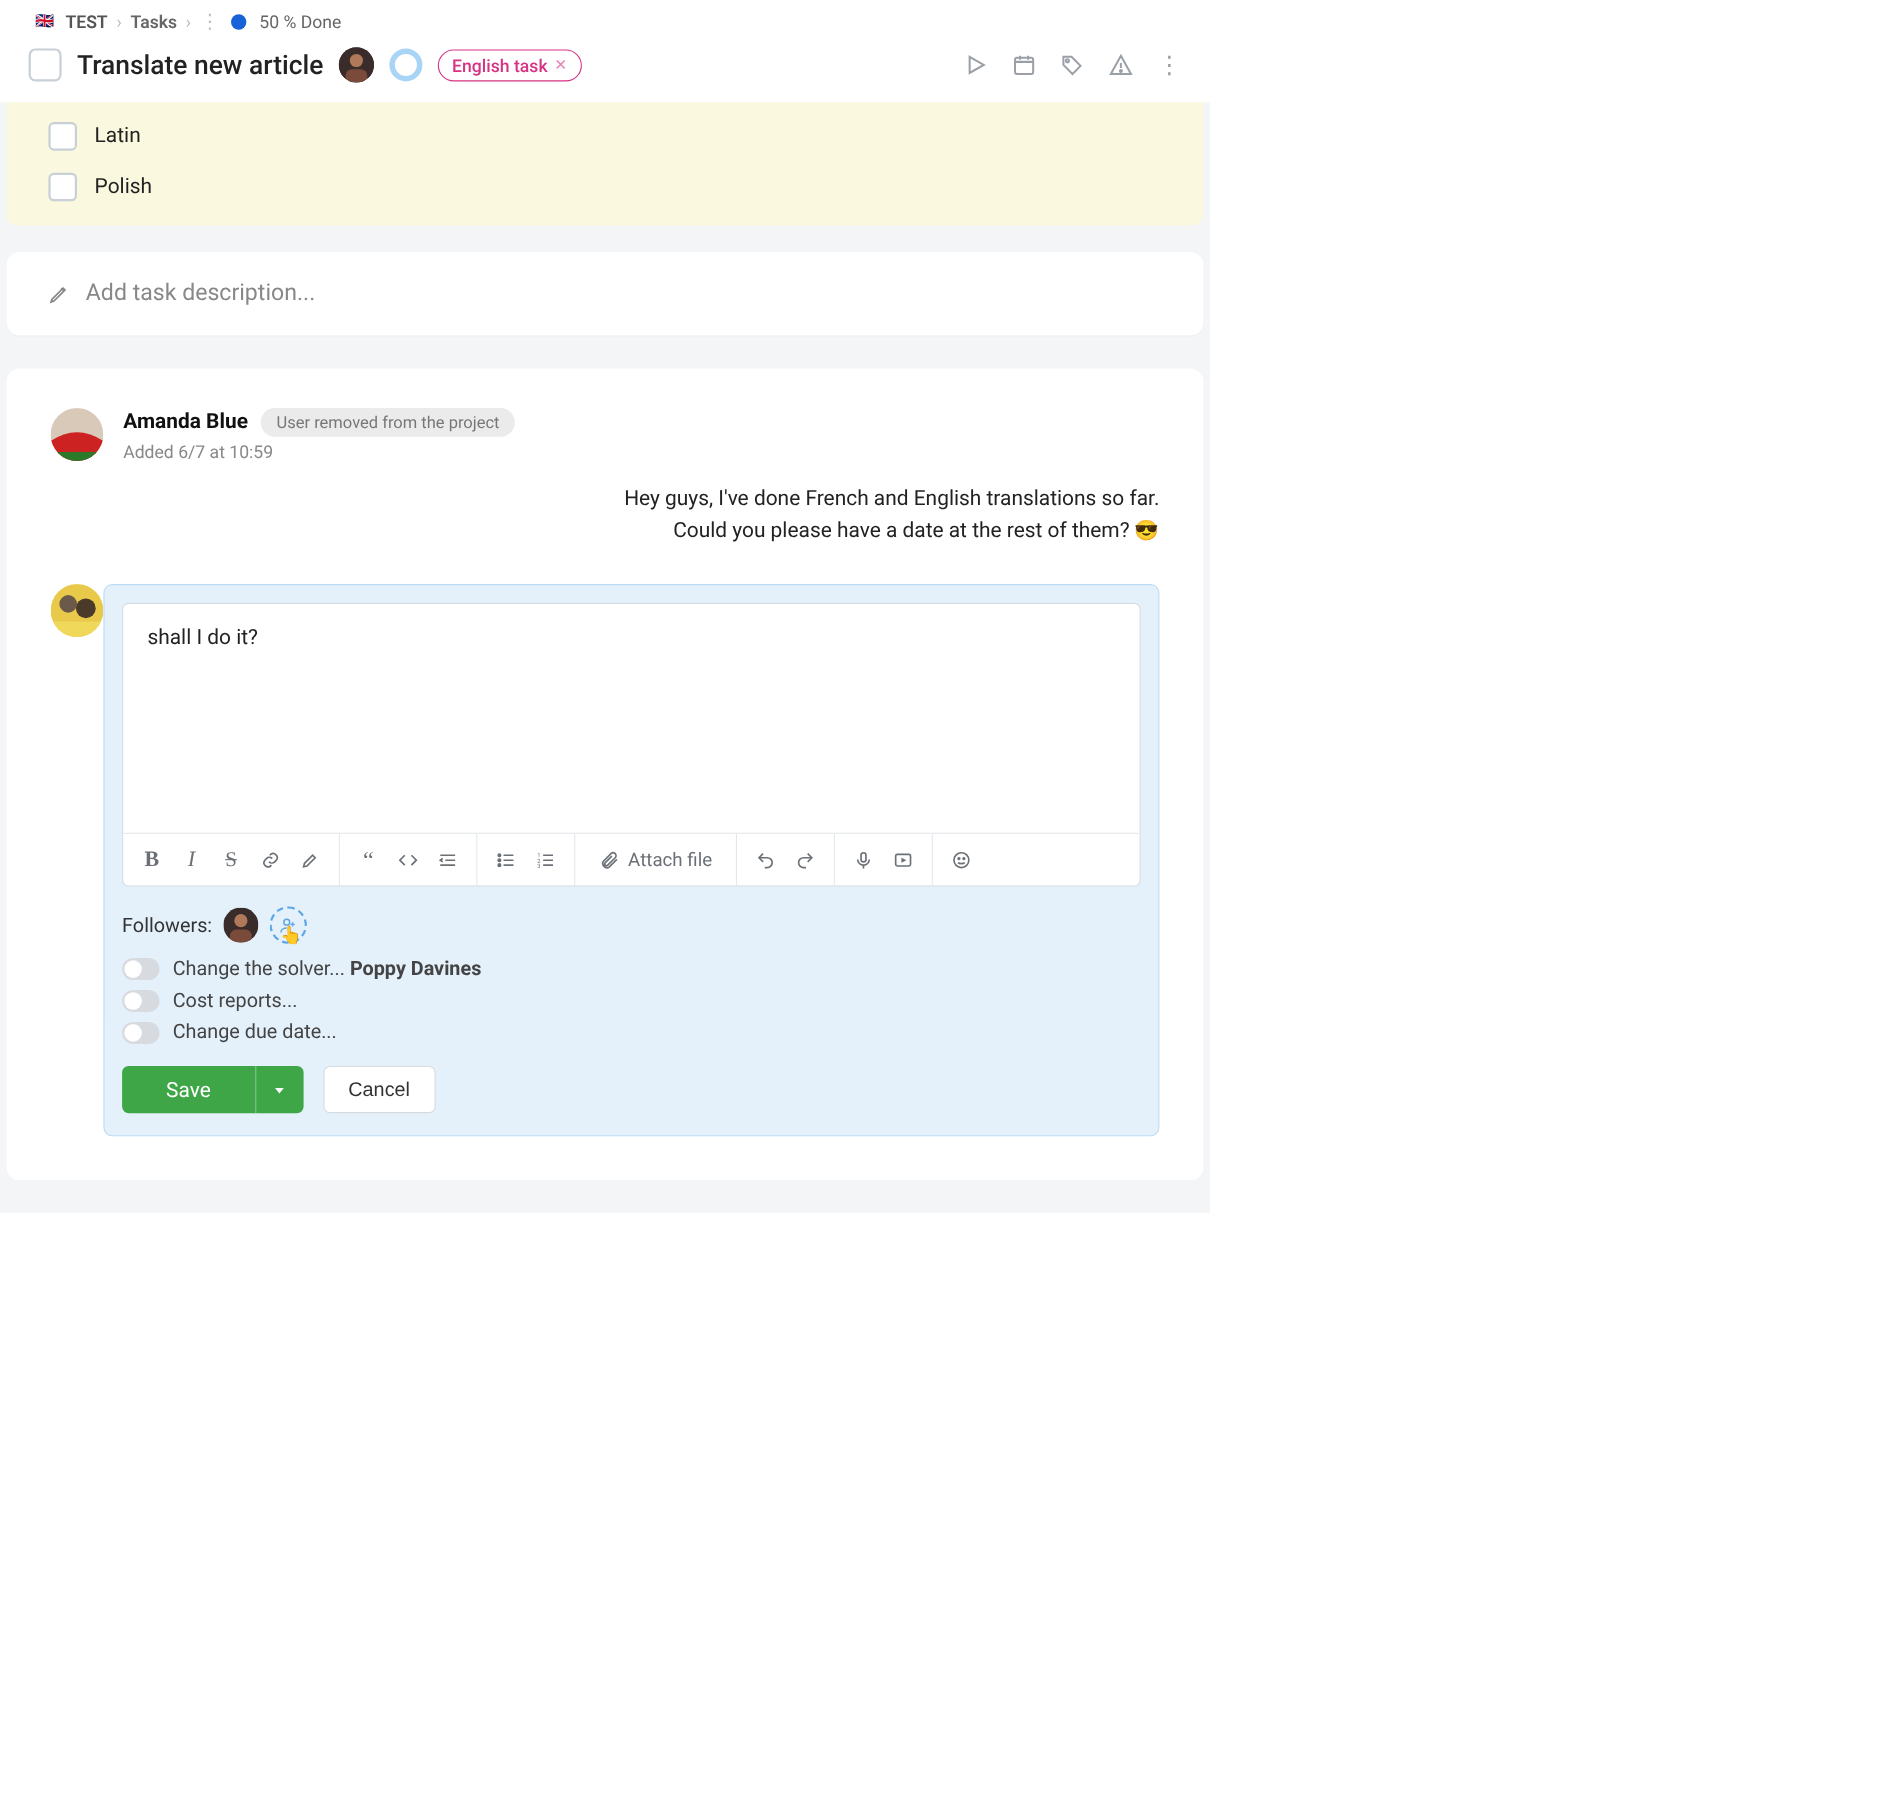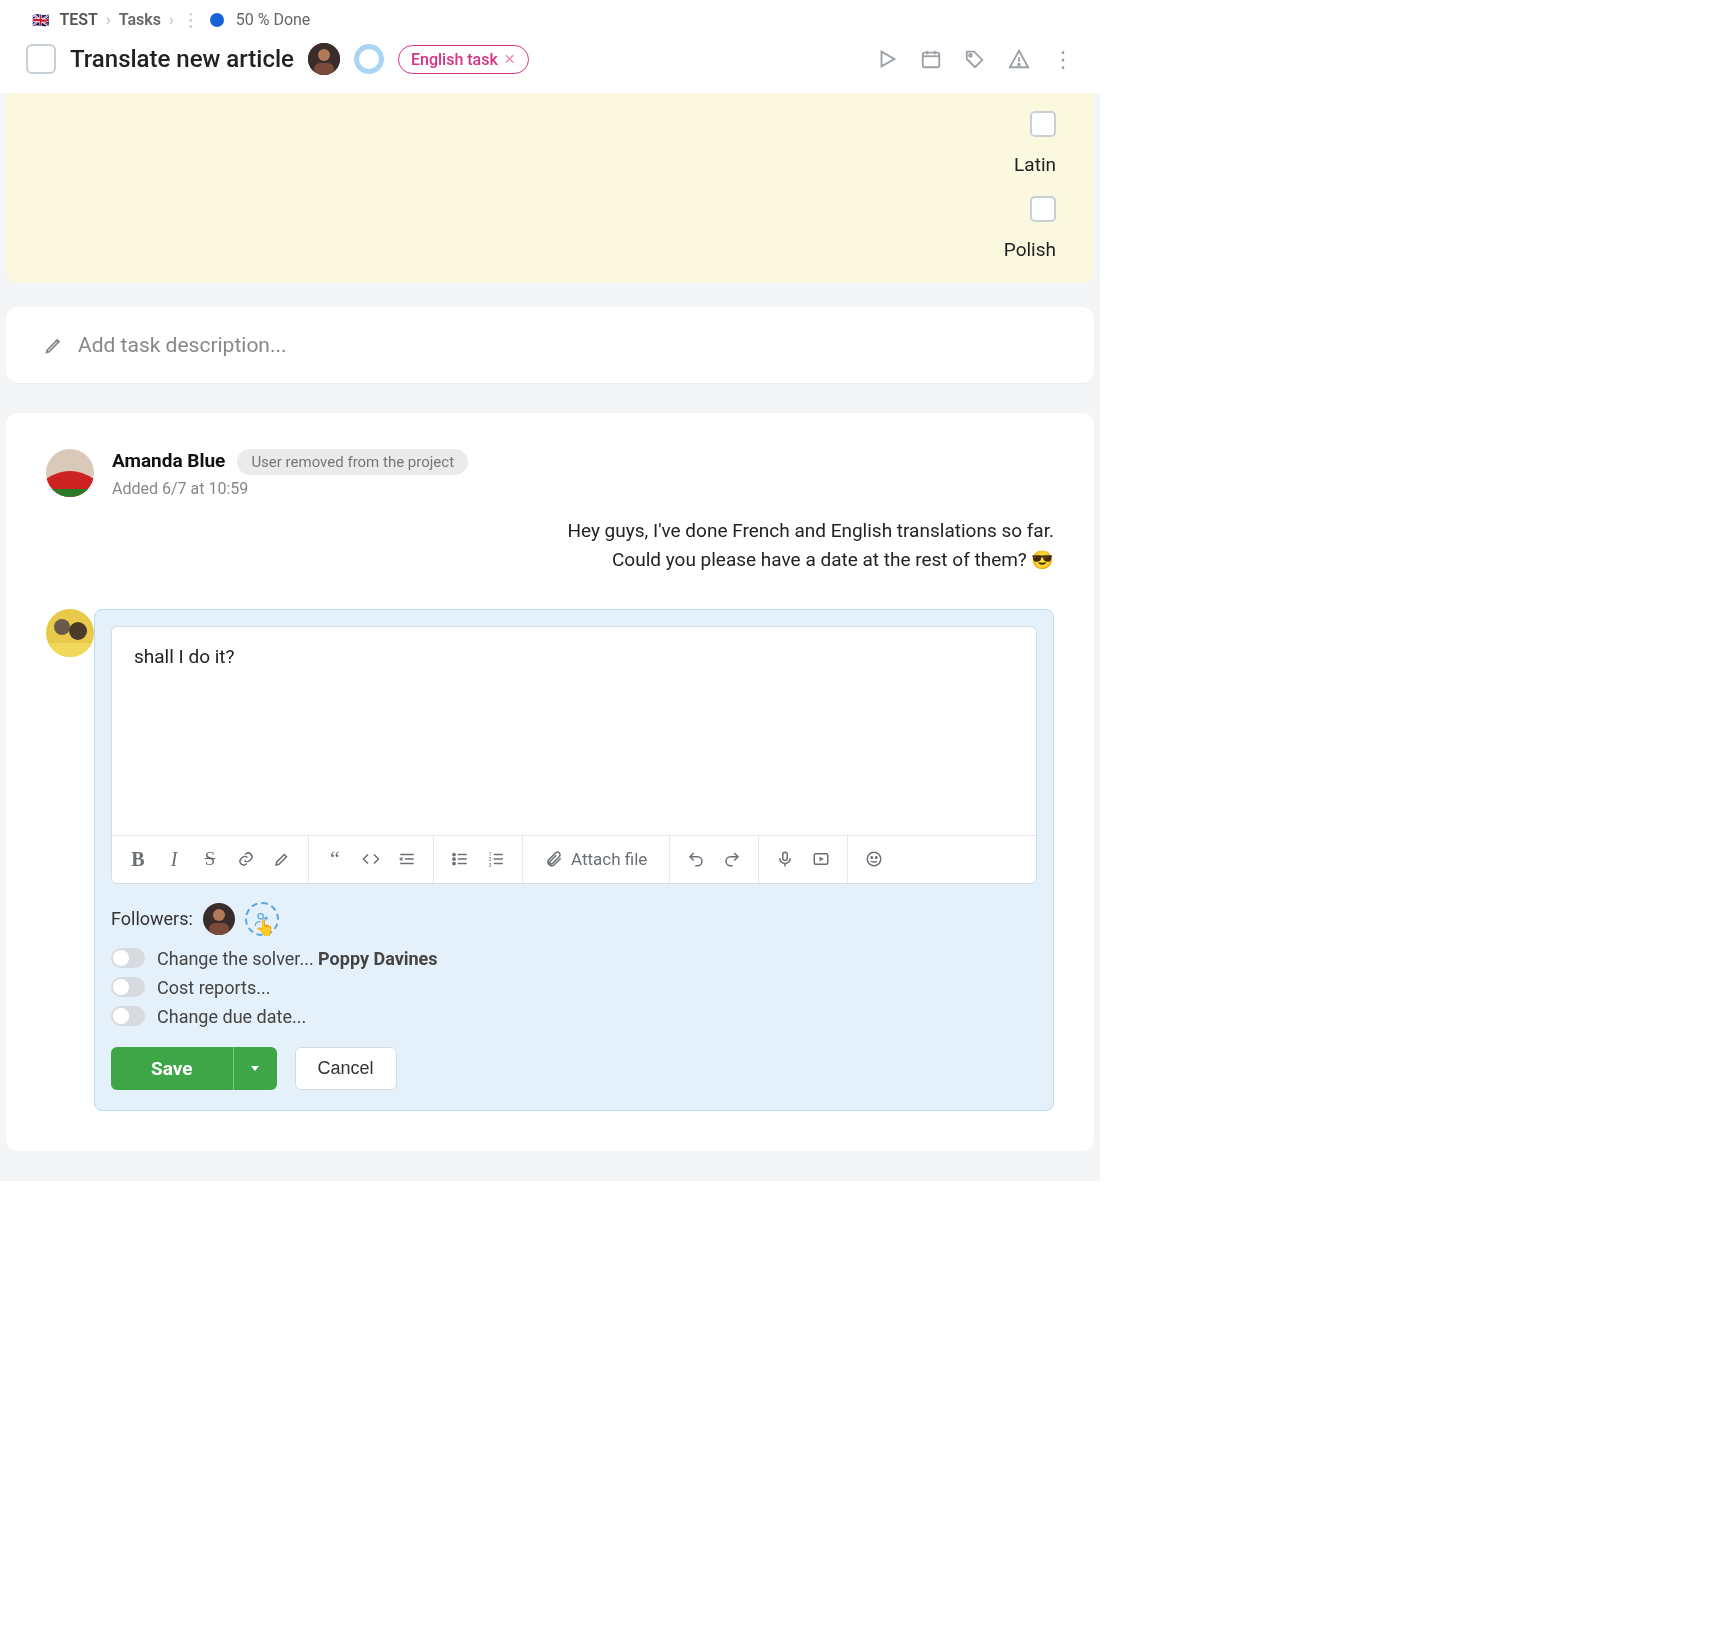--- a/index.html
+++ b/index.html
@@ -47,23 +47,22 @@
   
   .content { padding: 0 6px 30px 6px; background:#f3f5f7; }
   
   .checklist-card {
     background: #faf8de;
     border-radius:0 0 10px 10px;
     padding: 8px 0 12px 0;
     margin: 0 0 24px 0;
   }
   .check-row {
-    display:flex; align-items:flex-end; gap:16px;
+    display:flex; align-items:flex-start; gap:16px;
     padding:10px 38px;
-    flex-direction:column;
   }
   .check-row .box { width:26px; height:26px; border:2px solid #c8cfd6; border-radius:5px; background:#fff;}
   .check-row .label { font-size:19px; color:#222;}
   
   .desc-card {
     background:#fff; border-radius:12px; padding:26px 38px; margin:0 0 30px 0;
     display:flex; align-items:center; gap:14px; color:#888; font-size:21px;
     box-shadow: 0 1px 0 rgba(0,0,0,0.03);
   }
   
@@ -115,21 +114,21 @@
   .toggle-row{ display:flex; align-items:center; gap:12px; font-size:18px; color:#444; margin:8px 0;}
   .toggle{
     width:34px;height:20px;border-radius:12px;background:#d7dbdf;position:relative;flex-shrink:0;
   }
   .toggle::after{content:"";position:absolute;left:2px;top:2px;width:16px;height:16px;border-radius:50%;background:#fff;}
   .toggle-row .bold{font-weight:700;}
   
   .actions{ display:flex; gap:18px; margin-top:20px;}
   .btn-save{
     display:flex; align-items:stretch; border-radius:6px; overflow:hidden;
-    background:#3fa648; color:#fff; font-size:19px; font-weight:700;
+    background:#3fa648; color:#fff; font-size:19px; font-weight:400;
   }
   .btn-save .main{ padding:10px 40px; display:flex; align-items:center;}
   .btn-save .caret{ width:44px; display:flex; align-items:center; justify-content:center; border-left:1px solid rgba(255,255,255,.35);}
   .btn-cancel{
     background:#fff; border:1px solid #d6dbdf; border-radius:6px; padding:10px 22px; font-size:18px; color:#333;
   }
 </style>
 </head>
 <body>
 

